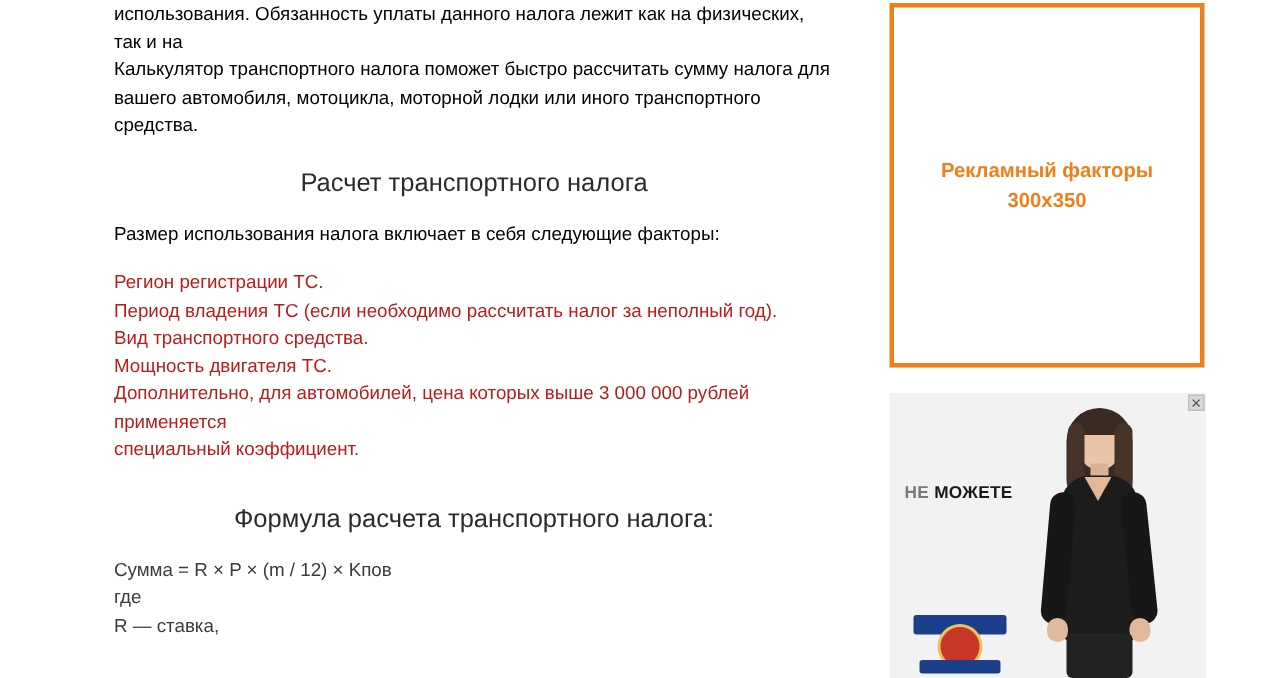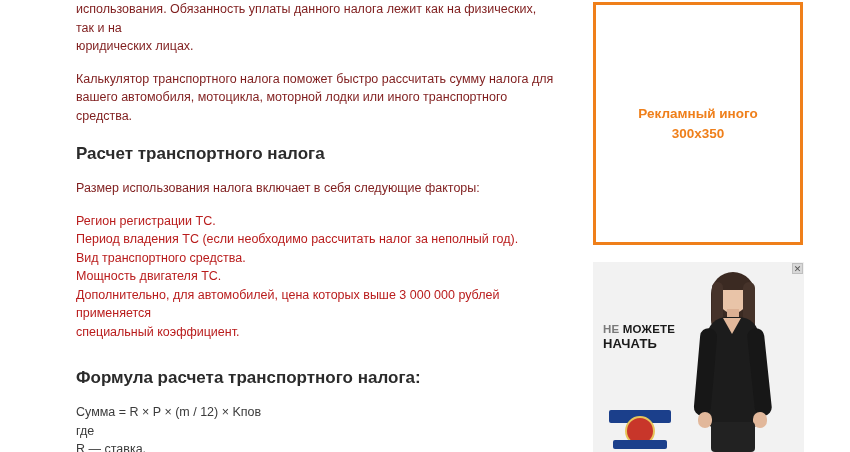--- a/index.html
+++ b/index.html
@@ -27,31 +27,32 @@
     width: 566px;
     height: 452px;
     padding: 0 10px 0 76px;
     box-sizing: border-box;
     overflow: hidden;
   }
   .article p {
     margin: 0 0 14px 0;
     font-size: 12.5px;
     line-height: 18.5px;
-    color: #7f1d1d;
+    color: #000000;
   }
   .article p.tight {
     margin: 0;
   }
   .article h2 {
     margin: 18px 0 14px 0;
     font-size: 17px;
     line-height: 22px;
-    font-weight: bold;
+    font-weight: normal;
     color: #2b2b2b;
+    text-align: center;
   }
   .article h2.second {
     margin-top: 26px;
   }
   .list-block {
     margin: 0 0 14px 0;
   }
   .list-block .line {
     font-size: 12.5px;
     line-height: 18.5px;
@@ -322,21 +323,20 @@
   }
 </style>
 </head>
 <body>
 
 <div class="page">
 
   <div class="article">
 
     <p class="tight top-cut">использования. Обязанность уплаты данного налога лежит как на физических, так и на</p>
-    <p>юридических лицах.</p>
 
     <p>Калькулятор транспортного налога поможет быстро рассчитать сумму налога для вашего автомобиля, мотоцикла, моторной лодки или иного транспортного средства.</p>
 
     <h2>Расчет транспортного налога</h2>
 
     <p>Размер использования налога включает в себя следующие факторы:</p>
 
     <div class="list-block">
       <div class="line">Регион регистрации ТС.</div>
       <div class="line">Период владения ТС (если необходимо рассчитать налог за неполный год).</div>
@@ -354,33 +354,32 @@
       <div class="line">R — ставка,</div>
 
     </div>
 
   </div>
 
   <div class="sidebar">
 
     <div class="ad-banner">
       <div class="ad-text">
-        <span>Рекламный иного</span>
+        <span>Рекламный факторы</span>
         <span class="size">300x350</span>
       </div>
     </div>
 
     <div class="promo">
       <div class="promo-bg"></div>
 
       <div class="close-btn">✕</div>
 
       <div class="headline">
         <div class="l1"><span class="grey">НЕ </span><span>МОЖЕТЕ</span></div>
-        <div class="l2">НАЧАТЬ</div>
       </div>
 
       <div class="figure">
         <div class="hair-back"></div>
         <div class="face"></div>
         <div class="hair-front"></div>
         <div class="hair-side-l"></div>
         <div class="hair-side-r"></div>
         <div class="neck"></div>
         <div class="torso"></div>

